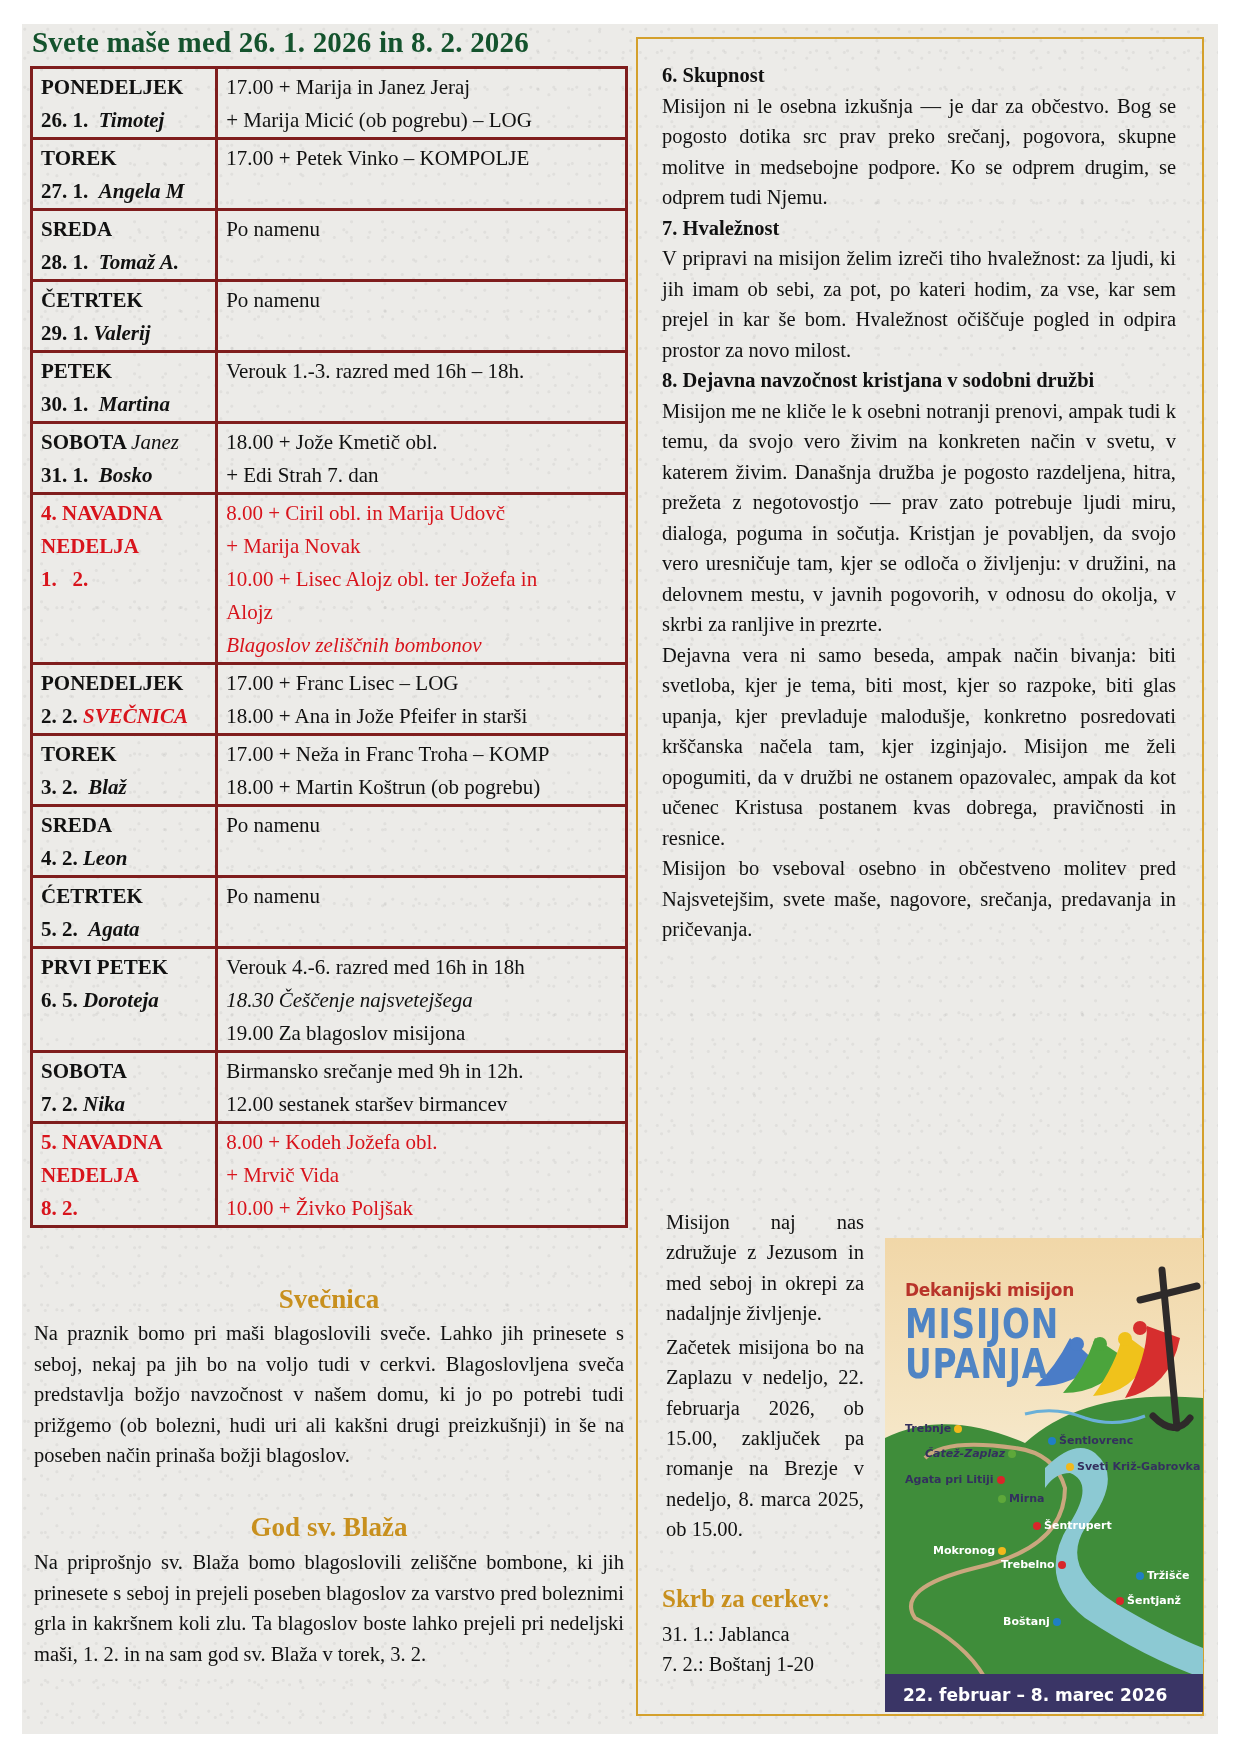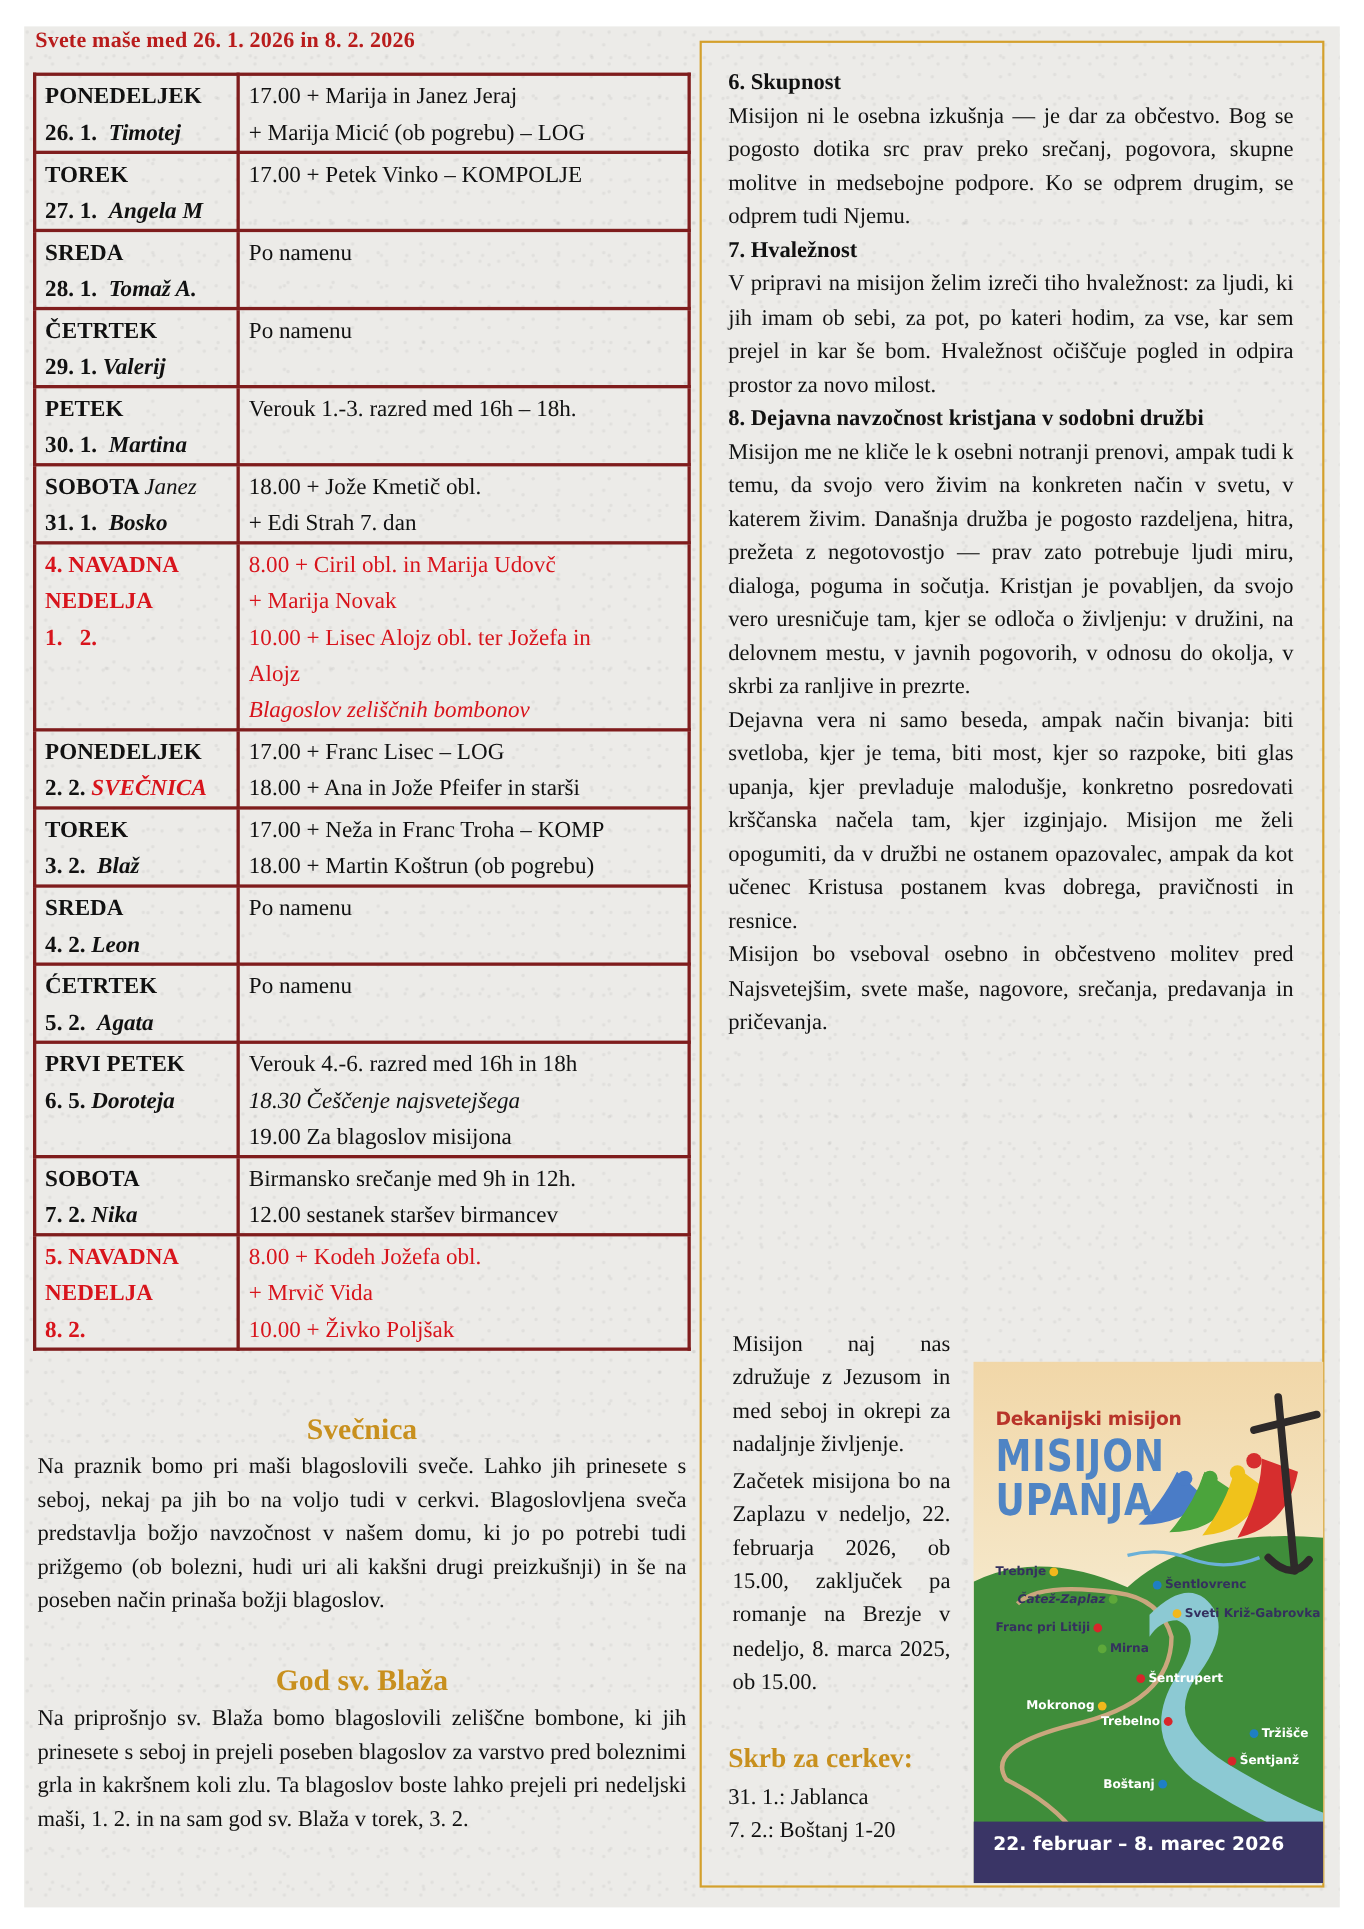--- a/index.html
+++ b/index.html
@@ -11,22 +11,22 @@
     position: absolute; left: 22px; top: 24px; width: 1196px; height: 1710px;
     background-color: #ecebe8;
     background-image:
       radial-gradient(circle at 12% 18%, rgba(120,120,120,0.10) 0 1px, transparent 2px),
       radial-gradient(circle at 63% 41%, rgba(120,120,120,0.10) 0 1px, transparent 2px),
       radial-gradient(circle at 37% 77%, rgba(120,120,120,0.10) 0 1px, transparent 2px),
       radial-gradient(circle at 85% 62%, rgba(120,120,120,0.10) 0 1px, transparent 2px);
     background-size: 23px 29px, 31px 19px, 17px 37px, 41px 27px;
   }
   .main-title {
-    position: absolute; left: 32px; top: 26px; font-size: 20px; font-weight: bold;
-    color: #b91c1c; white-space: nowrap; letter-spacing: 0.2px;
+    position: absolute; left: 32px; top: 26px; font-size: 29px; font-weight: bold;
+    color: #14532d; white-space: nowrap; letter-spacing: 0.2px;
   }
   
   .sched {
     position: absolute; left: 30px; top: 66px; width: 598px;
     border-collapse: collapse; border: 3px solid #111; font-size: 21px;
   }
   .sched td {
     border: 3px solid #7f1d1d; vertical-align: top; padding: 2px 8px 0 8px; line-height: 33px;
   }
   .sched td.day { width: 168px; }
@@ -60,21 +60,21 @@
     position: absolute; left: 885px; top: 1238px; width: 318px; height: 474px; overflow: hidden;
     background: linear-gradient(180deg, #f1d7a8 0%, #f5e6c6 40%, #f8f1e0 60%);
     font-family: "DejaVu Sans", sans-serif;
   }
   .poster .p-sub { position: absolute; left: 20px; top: 42px; font-size: 17px; font-weight: bold; color: #b8342a; letter-spacing: -0.3px; }
   .poster .p-title { position: absolute; left: 20px; top: 66px; font-size: 40px; line-height: 40px; font-weight: bold; color: #4f84c4; letter-spacing: 1px; font-family: "DejaVu Sans", sans-serif; transform: scaleX(0.82); transform-origin: left top; }
   .poster svg { position: absolute; left: 0; top: 0; }
   .poster .place { position: absolute; font-size: 11px; font-weight: bold; color: #34305e; white-space: nowrap; }
   .poster .place.light { color: #ffffff; }
   .poster .dot { display: inline-block; width: 8px; height: 8px; border-radius: 50%; vertical-align: middle; margin: 0 3px; }
-  .poster .p-dates { position: absolute; left: 0; bottom: 0; width: 100%; height: 56px; background: #3a3566; color: #fff; font-size: 17px; font-weight: bold; line-height: 42px; padding-left: 18px; box-sizing: border-box; }
+  .poster .p-dates { position: absolute; left: 0; bottom: 0; width: 100%; height: 38px; background: #3a3566; color: #fff; font-size: 17px; font-weight: bold; line-height: 42px; padding-left: 18px; box-sizing: border-box; }
 </style>
 </head>
 <body>
 
 <div class="paper"></div>
 
 <div class="main-title">Svete maše med 26. 1. 2026 in 8. 2. 2026</div>
 
 <table class="sched">
 
@@ -296,21 +296,21 @@
   <div class="p-sub">Dekanijski misijon</div>
   <div class="p-title">
     <div>MISIJON</div>
     <div>UPANJA</div>
   </div>
 
   <div class="place" style="left:20px; top:184px;"><span>Trebnje</span><span class="dot" style="background:#f2b81c"></span></div>
   <div class="place" style="left:160px; top:196px;"><span class="dot" style="background:#1f7fc4"></span><span>Šentlovrenc</span></div>
   <div class="place" style="left:40px; top:209px;font-style:italic;"><span>Čatež-Zaplaz</span><span class="dot" style="background:#5ea83a"></span></div>
   <div class="place" style="left:178px; top:222px;"><span class="dot" style="background:#f2b81c"></span><span>Sveti Križ-Gabrovka</span></div>
-  <div class="place" style="left:20px; top:235px;"><span>Franc pri Litiji</span><span class="dot" style="background:#d8262a"></span></div>
+  <div class="place" style="left:20px; top:235px;"><span>Agata pri Litiji</span><span class="dot" style="background:#d8262a"></span></div>
   <div class="place" style="left:110px; top:254px;"><span class="dot" style="background:#5ea83a"></span><span>Mirna</span></div>
   <div class="place light" style="left:145px; top:281px;"><span class="dot" style="background:#d8262a"></span><span>Šentrupert</span></div>
   <div class="place light" style="left:48px; top:306px;"><span>Mokronog</span><span class="dot" style="background:#f2b81c"></span></div>
   <div class="place light" style="left:116px; top:320px;"><span>Trebelno</span><span class="dot" style="background:#d8262a"></span></div>
   <div class="place light" style="left:248px; top:331px;"><span class="dot" style="background:#1f7fc4"></span><span>Tržišče</span></div>
   <div class="place light" style="left:228px; top:356px;"><span class="dot" style="background:#d8262a"></span><span>Šentjanž</span></div>
   <div class="place light" style="left:118px; top:377px;"><span>Boštanj</span><span class="dot" style="background:#1f7fc4"></span></div>
 
   <div class="p-dates">22. februar – 8. marec 2026</div>
 </div>

